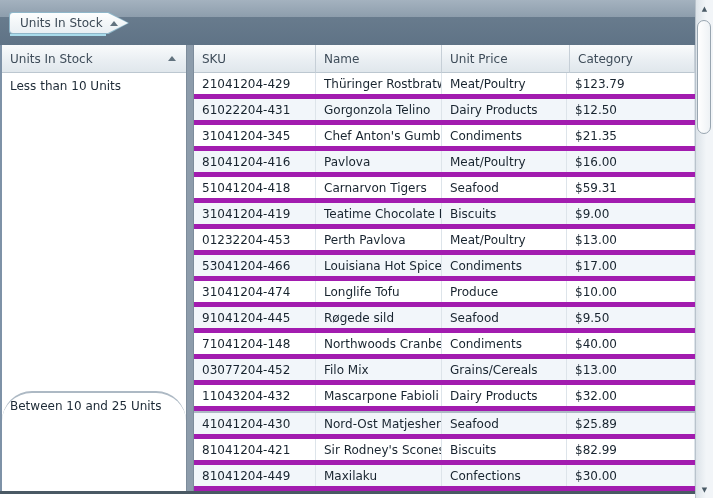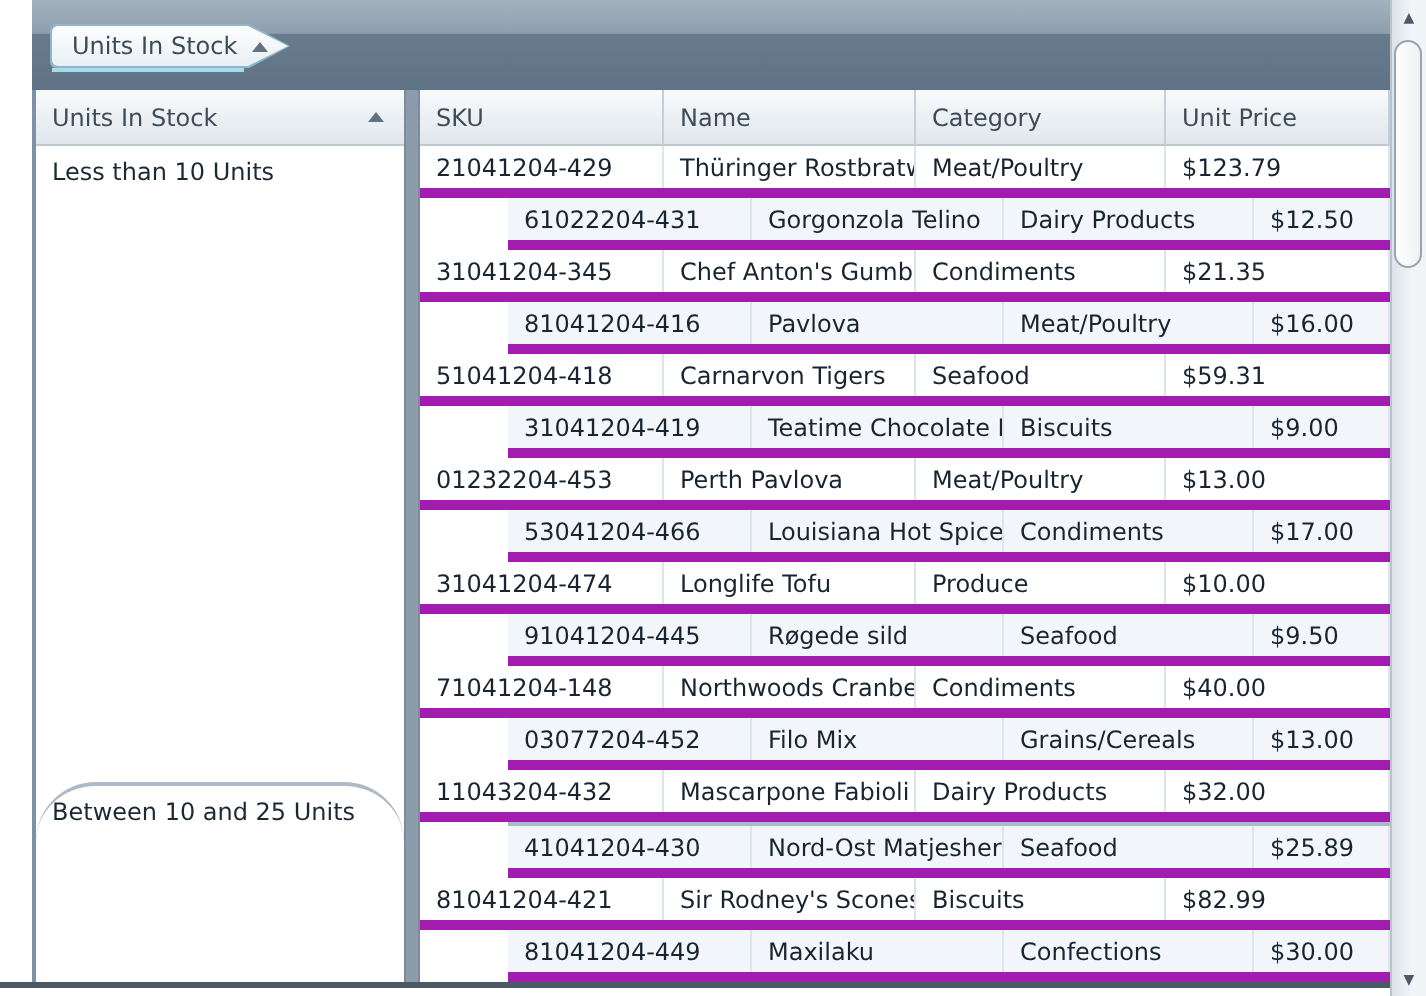--- a/index.html
+++ b/index.html
@@ -2,21 +2,21 @@
 <html><head>
 <meta charset="utf-8">
 <style>
   html,body{margin:0;padding:0;background:#fff;}
   .widget{
     width:713px;height:498px;display:flex;align-items:stretch;
     font-family:"DejaVu Sans","Liberation Sans",sans-serif;
     position:relative;overflow:hidden;background:#fff;
   }
   .main{flex:1;display:flex;flex-direction:column;height:494px;box-sizing:border-box;
-    border-bottom:3px solid #4a5964;min-width:0;padding-left:16px;}
+    border-bottom:3px solid #4a5964;min-width:0;}
   
   .group-panel{height:45px;flex:none;position:relative;
     background:linear-gradient(to bottom,#a4b2bf 0%,#8e9ead 37%,#687b8d 38%,#5f7386 100%);}
   .group-tab{position:absolute;left:9px;top:12px;width:120px;height:22px;}
   .tab-shape{position:absolute;inset:0;
     clip-path:polygon(0 0,83% 0,100% 50%,83% 100%,0 100%);
     background:#8fb6c9;border-radius:3px 0 0 3px;}
   .tab-shape-inner{position:absolute;inset:1px;
     clip-path:polygon(0 0,83% 0,100% 50%,83% 100%,0 100%);
     background:linear-gradient(#fdfefe,#e9eff3);
@@ -39,21 +39,21 @@
   .group-cell.group-start{border-top:2px solid #adb9c4;}
   .splitter{width:8px;flex:none;background:#8d9cab;
     border-left:1px solid #7d8c9b;border-right:1px solid #7d8c9b;box-sizing:border-box;}
   .grid{flex:1;display:flex;flex-direction:column;min-width:0;}
   .header-row{display:flex;}
   .hcell{box-sizing:border-box;padding:0 8px;display:flex;align-items:center;
     border-right:1px solid #c6cfd7;height:28px;font-size:12px;color:#3e4c59;
     background:linear-gradient(#f9fbfc,#eaeff3 55%,#e0e7ec);border-bottom:1px solid #bcc7d0;}
   .rows{flex:1;overflow:hidden;background:#fff;}
   .trow{display:flex;height:26px;box-sizing:border-box;border-bottom:5px solid #a21caf;background:#fff;}
-  .trow.alt{background:#f2f6fa;margin-left:44px;}
+  .trow.alt{background:#f2f6fa;}
   .trow.group-start{border-top:2px solid #adb9c4;height:28px;}
   .tcell{box-sizing:border-box;padding:0 8px;display:flex;align-items:center;
     font-size:12px;color:#18242f;border-right:1px solid #dde4ea;
     overflow:hidden;white-space:nowrap;}
   .c0{width:122px;flex:none;}
   .c1{width:126px;flex:none;}
   .c2{width:125px;flex:none;}
   .c3{flex:1;min-width:0;}
   
   .vscroll{width:18px;flex:none;height:498px;box-sizing:border-box;
@@ -99,25 +99,25 @@
       <div class="splitter"></div>
 
       <div class="grid">
         <div class="header-row">
           <div class="hcell c0">
             <span>SKU</span>
           </div>
           <div class="hcell c1">
             <span>Name</span>
           </div>
+          <div class="hcell c3">
+            <span>Unit Price</span>
+          </div>
           <div class="hcell c2">
             <span>Category</span>
-          </div>
-          <div class="hcell c3">
-            <span>Unit Price</span>
           </div>
         </div>
         <div class="rows" id="rows">
             <div class="trow">
               <div class="tcell c0">21041204-429</div>
               <div class="tcell c1">Thüringer Rostbratw</div>
               <div class="tcell c2">Meat/Poultry</div>
               <div class="tcell c3">$123.79</div>
             </div>
             <div class="trow alt">

